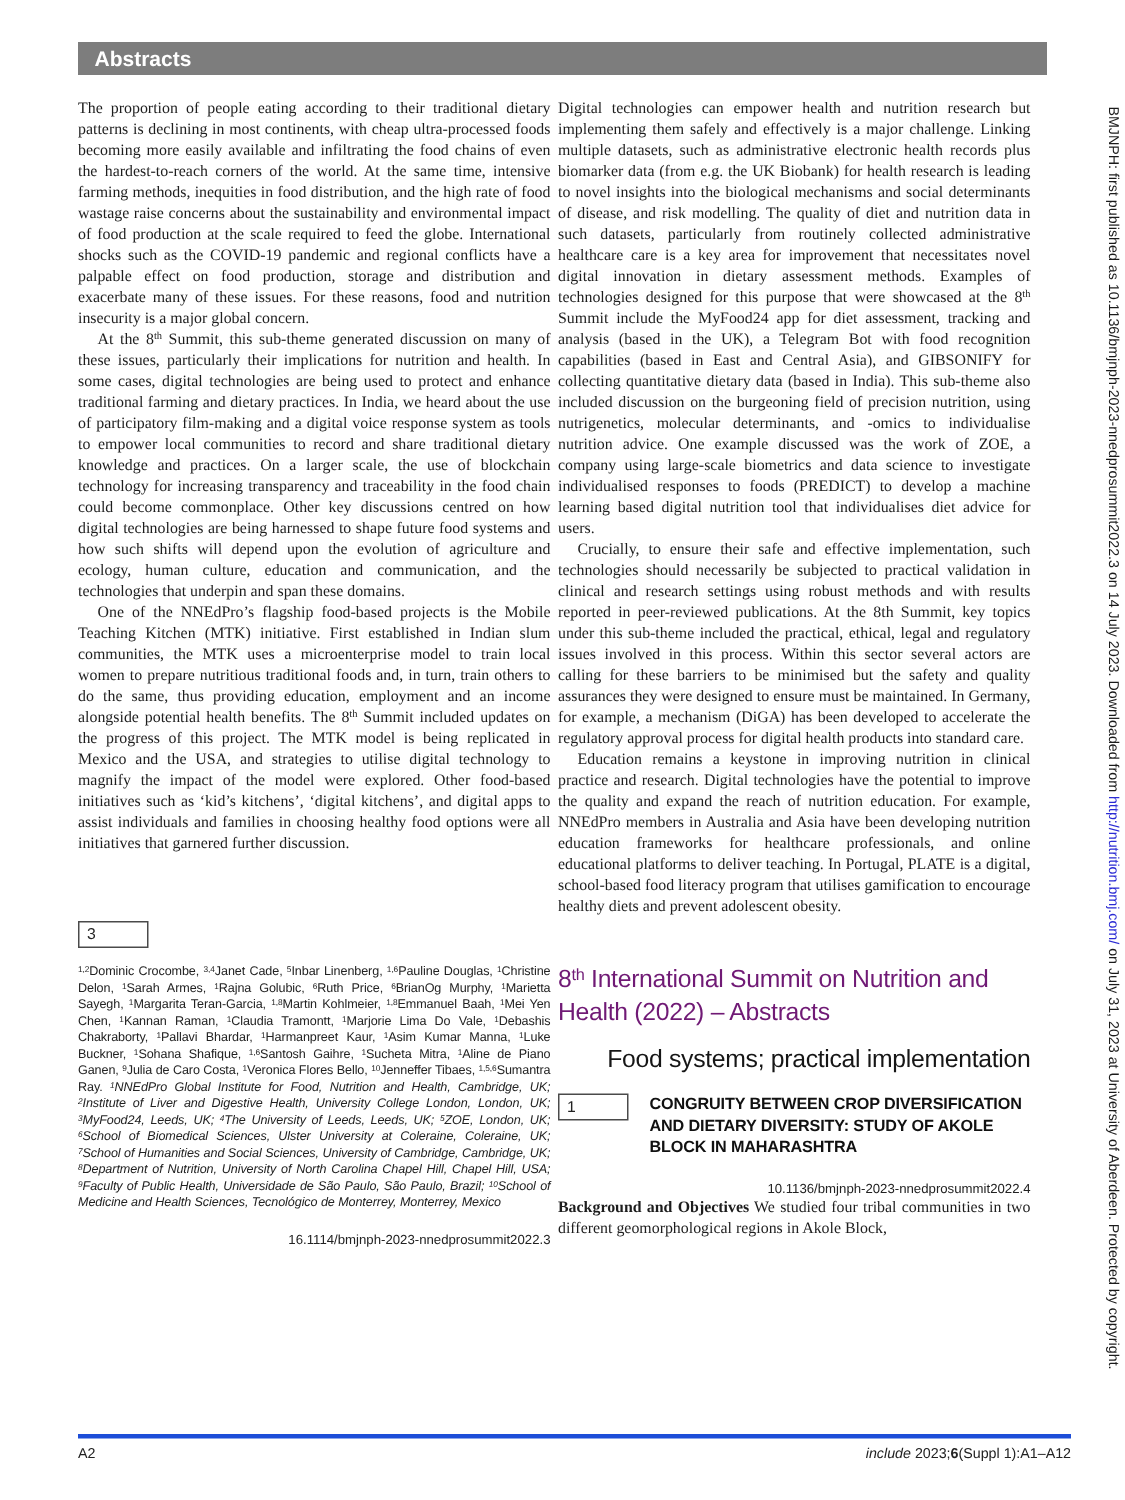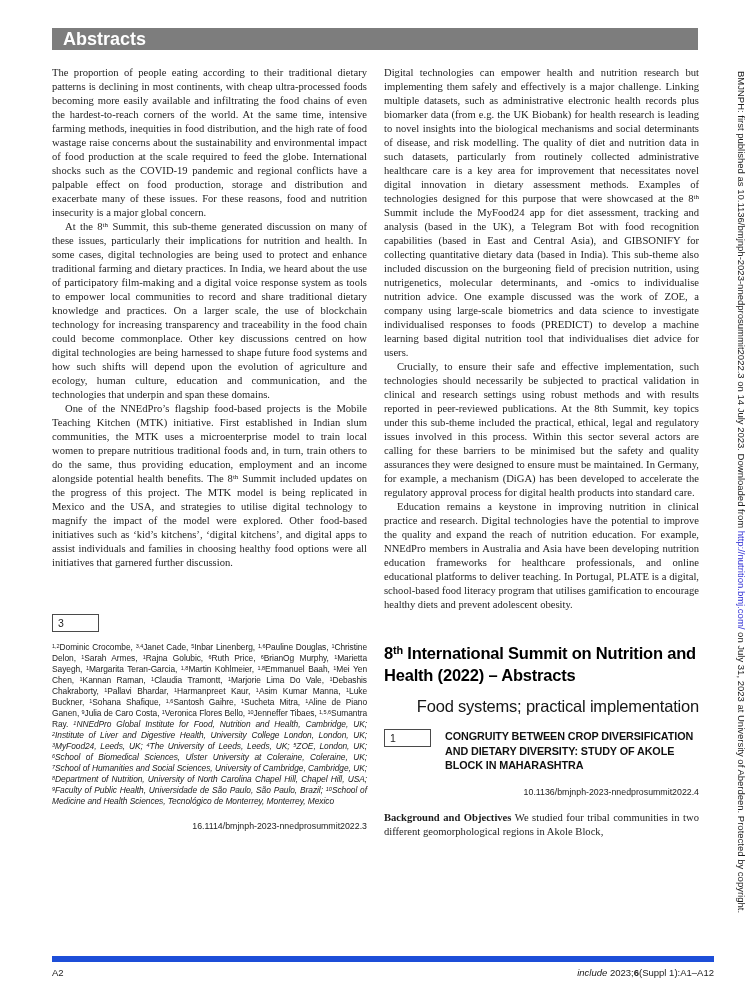--- a/index.html
+++ b/index.html
@@ -4,23 +4,23 @@
 <style>
   html,body{margin:0;padding:0;}
   body{
     width:750px;height:1000px;position:relative;background:#ffffff;
     font-family:"Liberation Serif", serif;color:#1d1d1d;overflow:hidden;
   }
   .content{position:absolute;left:52px;top:28px;width:648px;}
   .header-bar{
     background:#7d7d7d;color:#ffffff;
     font-family:"Liberation Sans", sans-serif;font-weight:bold;
-    font-size:18px;line-height:16px;padding:3px 0 3px 11px;width:635px;
+    font-size:14px;line-height:16px;padding:3px 0 3px 11px;width:635px;
   }
-  .cols{display:flex;gap:17px;margin-top:16px;}
+  .cols{display:flex;gap:5px;margin-top:16px;}
   .col{width:315px;font-size:10.6px;line-height:14px;text-align:justify;}
   p{margin:0;}
   p.indent{text-indent:13px;}
   sup{font-size:66%;line-height:0;position:relative;top:-0.45em;vertical-align:baseline;}
   i{font-style:italic;}
   b{font-weight:bold;}
   .abstract-head{display:flex;align-items:flex-start;font-family:"Liberation Sans", sans-serif;text-align:left;}
   .mt-left{margin-top:44px;}
   .mt-right{margin-top:12px;}
   .abs-num{
@@ -31,33 +31,33 @@
     font-weight:bold;font-size:10.8px;line-height:14.5px;margin-left:14px;
     color:#111;letter-spacing:-0.1px;width:254px;
   }
   .authors{
     margin-top:10px;font-family:"Liberation Sans", sans-serif;
     font-size:8.4px;line-height:11px;text-align:justify;color:#222;
     letter-spacing:-0.05px;
   }
   .doi{margin-top:12px;font-family:"Liberation Sans", sans-serif;font-size:8.8px;text-align:right;color:#222;}
   .summit-heading{
-    font-family:"Liberation Sans", sans-serif;font-weight:700;
+    font-family:"Liberation Sans", sans-serif;font-weight:400;
     font-size:16.5px;line-height:22px;margin-top:30px;text-align:left;
-    color:#000000;letter-spacing:-0.2px;
+    color:#701a75;letter-spacing:-0.2px;
   }
   .section-heading{
     font-family:"Liberation Sans", sans-serif;font-weight:400;
     font-size:16.5px;line-height:22px;margin-top:9px;text-align:right;
     color:#161616;letter-spacing:-0.2px;
   }
-  .abstract-body{margin-top:12px;font-size:10.6px;line-height:14px;text-align:justify;}
+  .abstract-body{font-size:10.6px;line-height:14px;text-align:justify;}
   .footer{
     position:absolute;left:52px;top:956px;width:662px;
-    border-top:6px solid #1d4ed8;padding-top:5px;
+    border-top:3px solid #1d4ed8;padding-top:5px;
     display:flex;justify-content:space-between;
     font-family:"Liberation Sans", sans-serif;font-size:9.5px;color:#222;
   }
   .watermark{
     position:absolute;left:747px;top:28px;width:928px;
     transform:rotate(90deg);transform-origin:0 0;
     font-family:"Liberation Sans", sans-serif;font-size:9.5px;line-height:11px;
     text-align:center;color:#1a1a1a;
   }
   .watermark a{text-decoration:none;}

